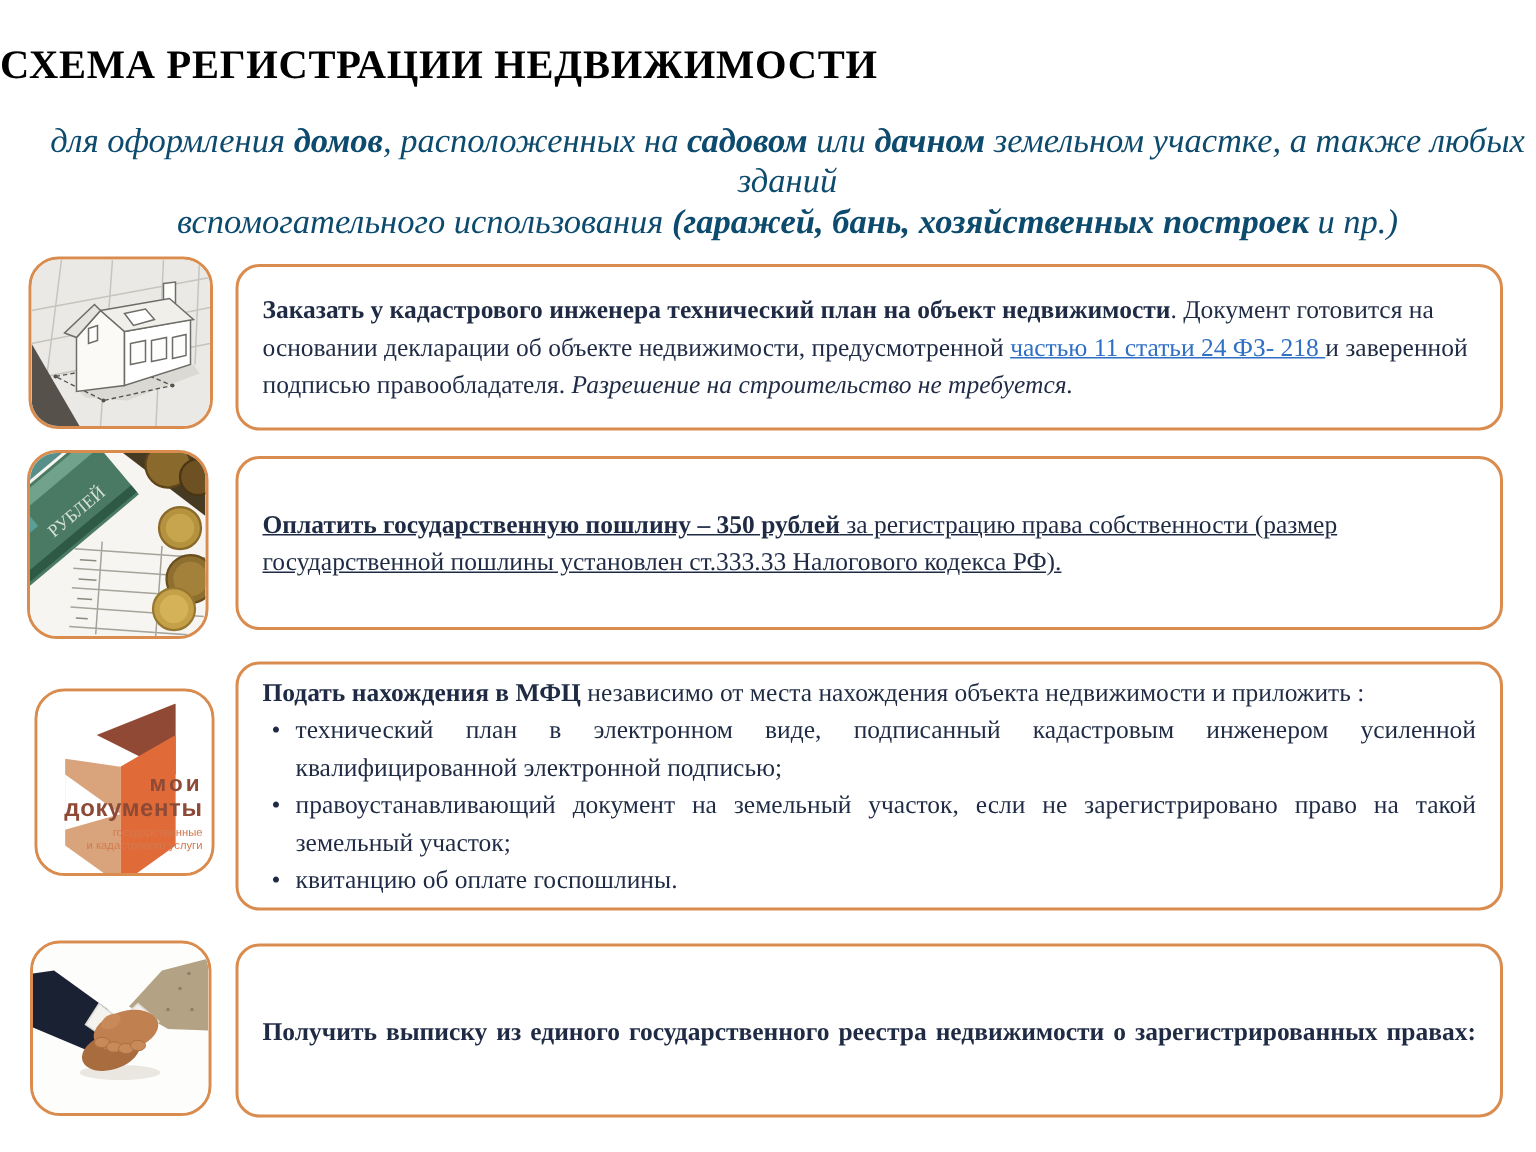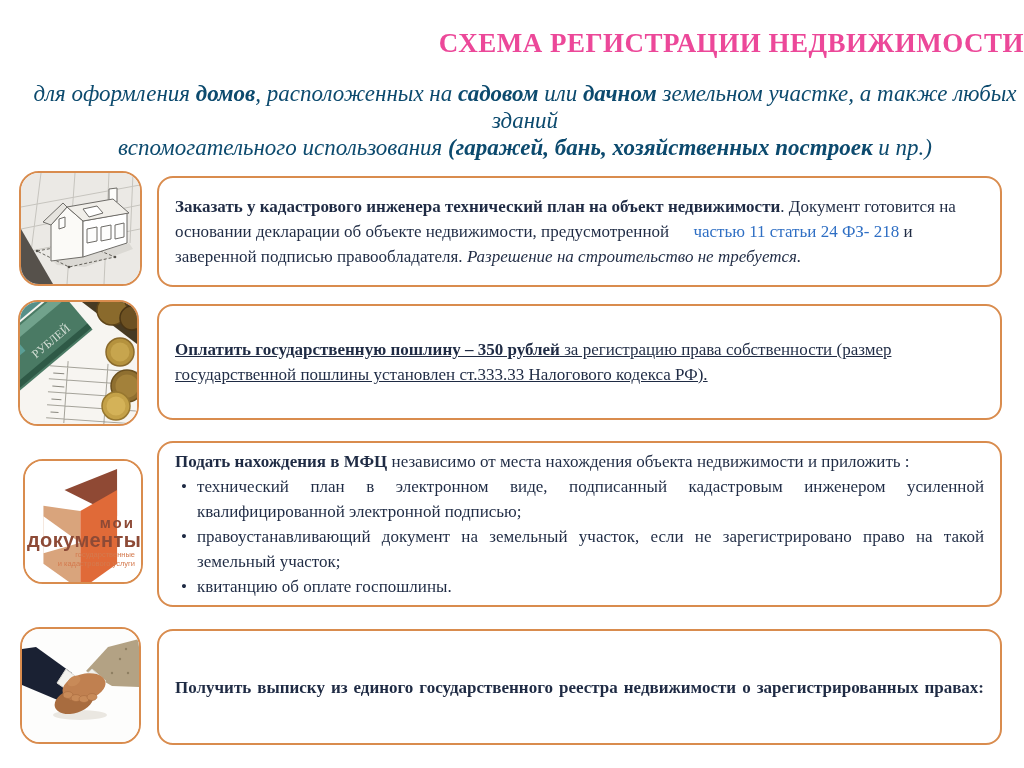--- a/index.html
+++ b/index.html
@@ -3,31 +3,31 @@
 <meta charset="utf-8">
 <style>
   html,body{margin:0;padding:0;}
   body{
     width:1024px;height:768px;position:relative;overflow:hidden;
     background:#ffffff;color:#1f2b44;
     font-family:"Liberation Serif", serif;
   }
   .title{
     position:absolute;top:28px;left:0;width:1024px;margin:0;
-    text-align:right;font-size:27px;font-weight:bold;color:#ec4899;
+    text-align:left;font-size:27px;font-weight:bold;color:#000000;
     letter-spacing:.5px;
   }
   .subtitle{
     position:absolute;top:80px;left:13px;width:1024px;margin:0;
     text-align:center;font-size:23px;line-height:27px;font-style:italic;color:#0c4a6e;
   }
   .bi{font-weight:bold;}
   .b{font-weight:bold;}
   .i{font-style:italic;}
-  .link{color:#2f6fc4;cursor:pointer;margin-left:20px;}
+  .link{color:#2f6fc4;text-decoration:underline;cursor:pointer;}
   .img-frame{
     position:absolute;box-sizing:border-box;background:#fff;
     border:2px solid #d98c4e;border-radius:20px;overflow:hidden;
   }
   #img1{left:19px;top:171px;width:123px;height:115px;}
   #img2{left:18px;top:300px;width:121px;height:126px;}
   #img3{left:23px;top:459px;width:120px;height:125px;}
   #img4{left:20px;top:627px;width:121px;height:117px;}
   .img-frame svg{display:block;width:100%;height:100%;}
   .card{
@@ -50,21 +50,21 @@
   }
   #card4 .b{display:block;text-align:justify;text-align-last:justify;}
   
   .logo-inner{position:relative;width:100%;height:100%;background:#fff;}
   .logo-mark{position:absolute;top:8px;right:8px;}
   .logo-text{
     position:absolute;right:6px;bottom:14px;left:2px;text-align:right;
     font-family:"Liberation Sans", sans-serif;
   }
   .logo-moi{font-size:15px;font-weight:bold;color:#8d4a36;letter-spacing:2px;line-height:14px;}
-  .logo-dok{font-size:20px;font-weight:bold;color:#8d4a36;letter-spacing:.4px;line-height:20px;}
+  .logo-dok{font-size:16px;font-weight:bold;color:#8d4a36;letter-spacing:.4px;line-height:20px;}
   .logo-sub{font-size:7.5px;color:#d47a4e;line-height:9px;}
 </style>
 </head>
 <body>
 
 <h1 class="title">СХЕМА РЕГИСТРАЦИИ НЕДВИЖИМОСТИ</h1>
 
 <p class="subtitle">
   <span><span class="i">для оформления </span><span class="bi">домов</span><span class="i">, расположенных на </span><span class="bi">садовом</span><span class="i"> или </span><span class="bi">дачном</span><span class="i"> земельном участке, а также любых зданий</span></span><br>
   <span><span class="i">вспомогательного использования </span><span class="bi">(гаражей, бань, хозяйственных построек</span><span class="i"> и пр.)</span></span>

